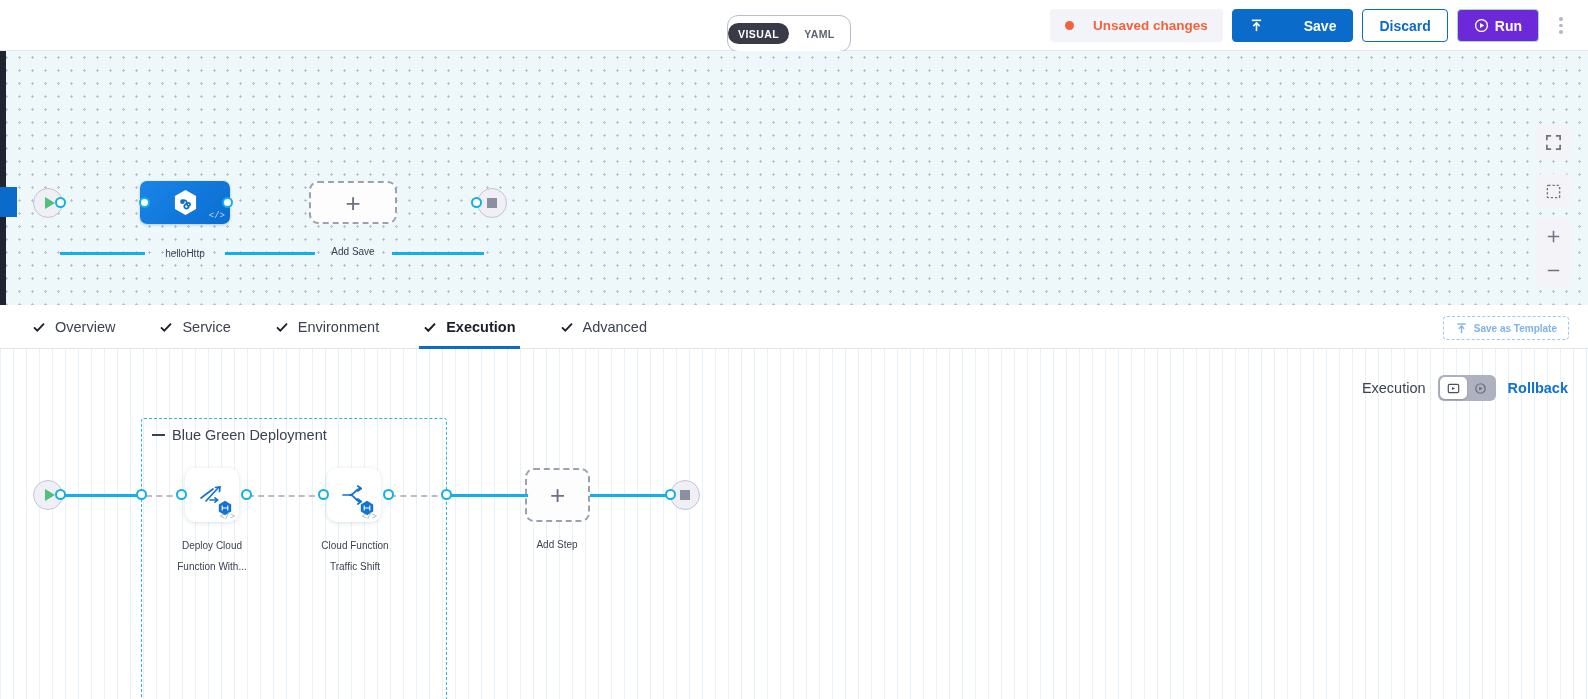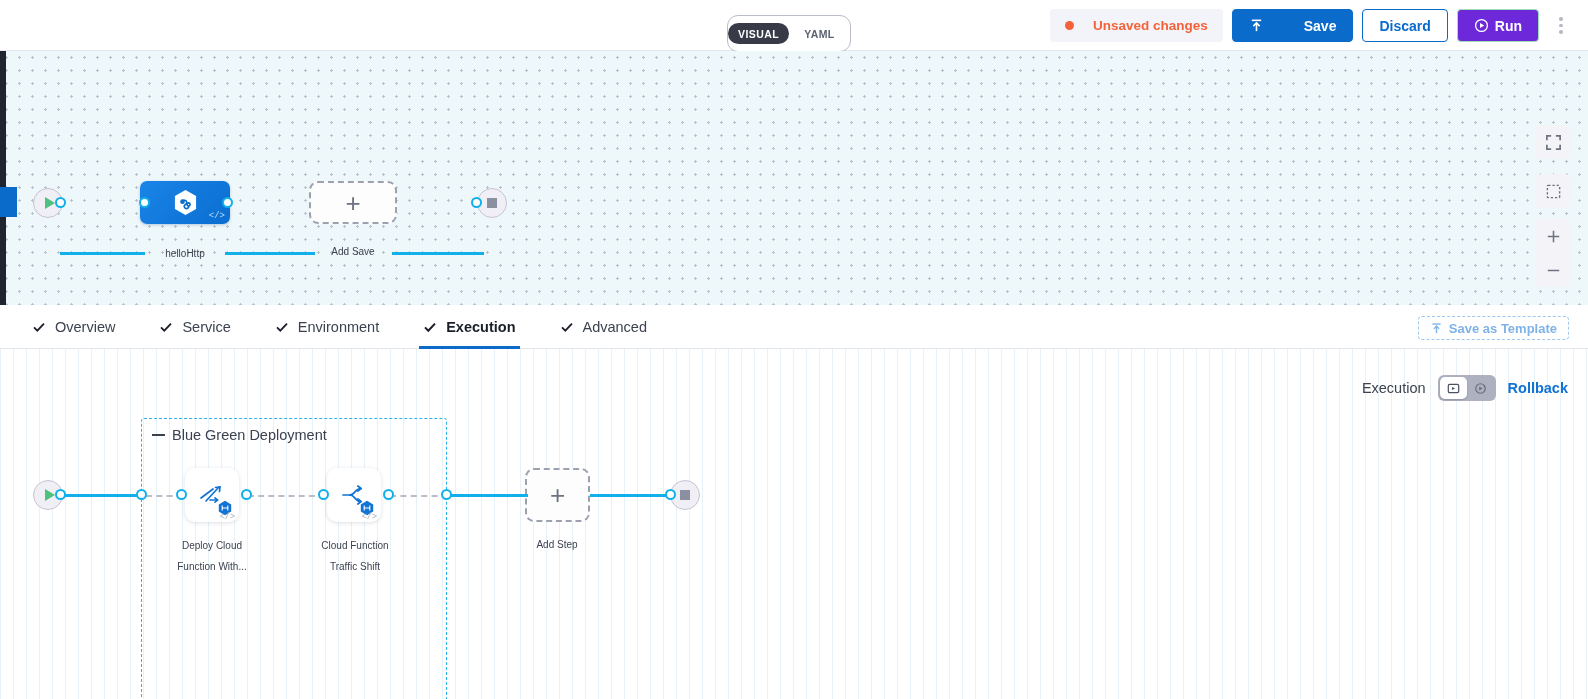--- a/index.html
+++ b/index.html
@@ -142,21 +142,21 @@
   .tab.active { font-weight: bold; color: #1a1f29; }
   .tab.active::after {
     content: ""; position: absolute; left: 18px; right: 18px; bottom: 0;
     height: 3px; background: #0b6bca;
   }
   .check { width: 14px; height: 14px; color: #1a1f29; }
   .save-tmpl {
     position: absolute; right: 19px; top: 11px; height: 24px;
     padding: 0 11px; border: 1px dashed #9fc8ef; border-radius: 4px;
     display: flex; align-items: center; gap: 6px;
-    font-size: 13px; font-weight: bold; color: #7fb3e8; cursor: pointer;
+    font-size: 10px; font-weight: bold; color: #7fb3e8; cursor: pointer;
     background: #ffffff;
   }
 
   
   .canvas-bottom {
     position: absolute; top: 349px; left: 0; width: 1588px; height: 350px;
     background-color: #ffffff;
     background-image: repeating-linear-gradient(to right,
       #e6f2f8 0px, #e6f2f8 1px, transparent 1px, transparent 13px);
     overflow: hidden;

